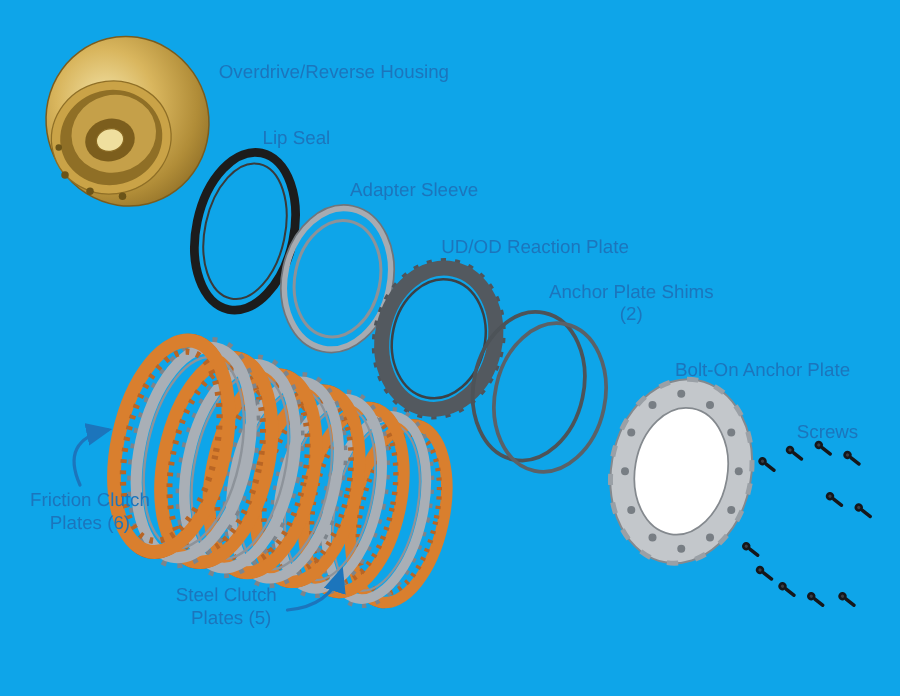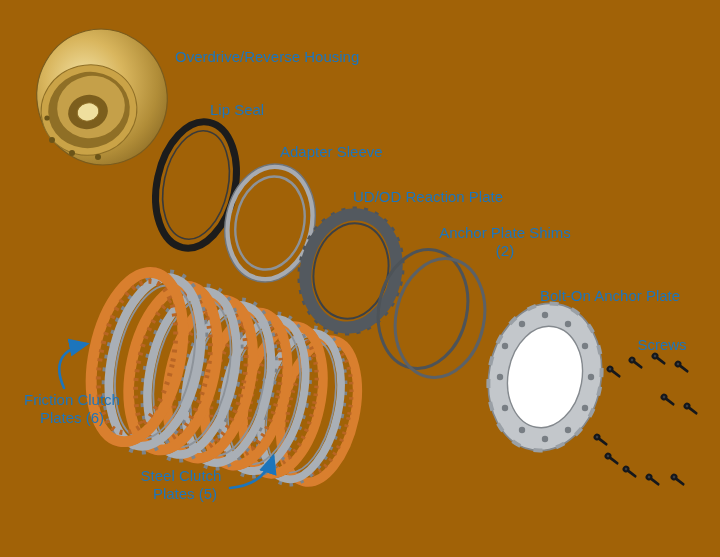--- a/index.html
+++ b/index.html
@@ -5,21 +5,21 @@
   html, body {
     margin: 0;
     padding: 0;
     background: #ffffff;
     font-family: "Liberation Sans", sans-serif;
   }
   #stage {
     position: relative;
     width: 720px;
     height: 557px;
-    background: #a16207;
+    background: #0ea5e9;
     overflow: hidden;
   }
   svg text {
     font-family: "Liberation Sans", sans-serif;
     font-size: 15px;
     fill: #1c75bc;
   }
 </style>
 </head>
 <body>

